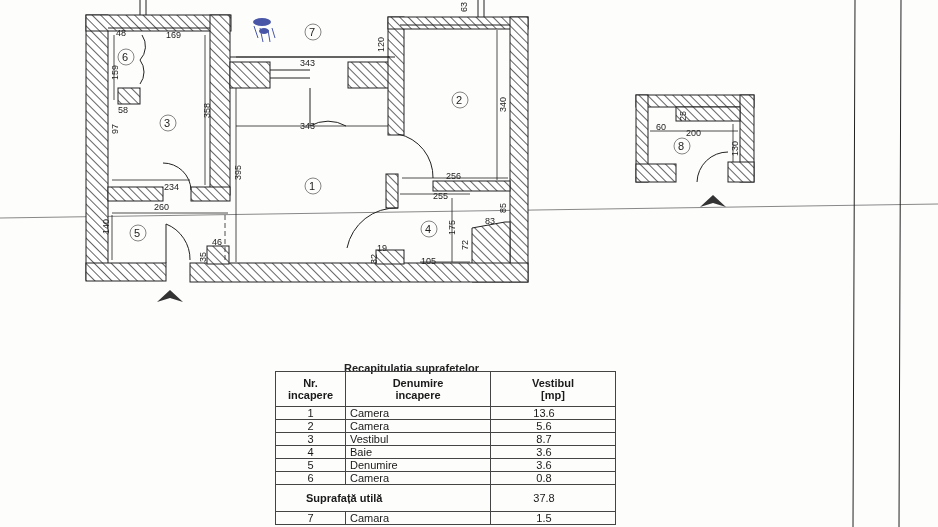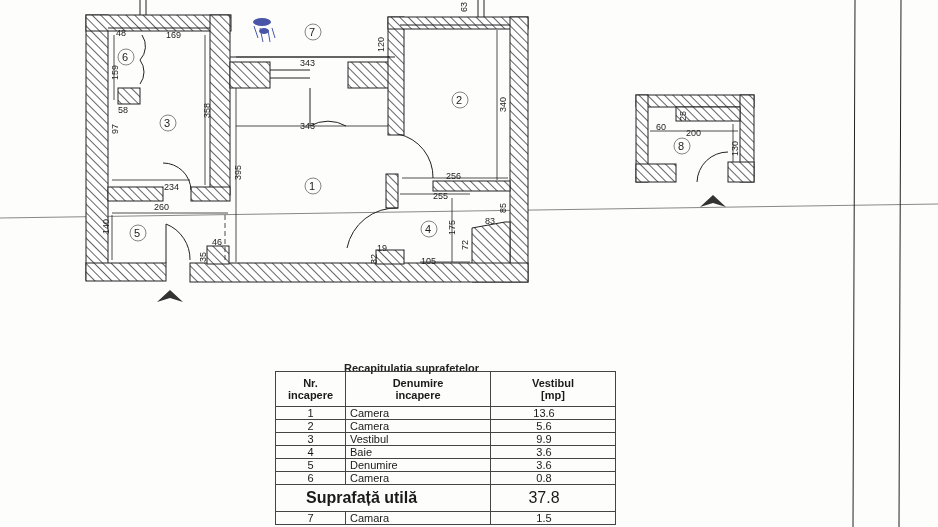--- a/index.html
+++ b/index.html
@@ -7,21 +7,21 @@
   #plan { position:absolute; left:0; top:0; }
   .dim { font-family:"Liberation Sans", sans-serif; font-size:9px; fill:#222; }
   .room-num { font-family:"Liberation Sans", sans-serif; font-size:11px; fill:#222; }
   .caption { position:absolute; left:344px; top:348px; font-weight:bold; font-size:11px; color:#222;margin-top:14px; }
   table.recap { position:absolute; left:275px; top:371px; border-collapse:collapse; font-size:11px; color:#1a1a1a; }
   table.recap td, table.recap th { border:1px solid #444; padding:0 4px; line-height:12px; }
   table.recap th { font-weight:bold; text-align:center; height:34px; }
   .c-nr { width:61px; text-align:center; }
   .c-name { width:136px; text-align:left; }
   .c-area { width:94px; text-align:center; padding-right:22px !important; }
-  tr.total td { height:26px; font-weight:bold; font-size:16px; }
+  tr.total td { height:26px; font-weight:bold; font-size:11px; }
   tr.total td.c-area { font-weight:normal; }
 </style>
 </head>
 <body>
 
 <svg id="plan" width="938" height="527" viewBox="0 0 938 527" xmlns="http://www.w3.org/2000/svg">
   <defs>
     <pattern id="hatch" patternUnits="userSpaceOnUse" width="6" height="6" patternTransform="rotate(-45)">
       <rect width="6" height="6" fill="#fff"></rect>
       <line x1="0" y1="0" x2="0" y2="6" stroke="#222" stroke-width="1.4"></line>
@@ -195,21 +195,21 @@
         <td class="c-area">13.6</td>
       </tr>
   <tr>
         <td class="c-nr">2</td>
         <td class="c-name">Camera</td>
         <td class="c-area">5.6</td>
       </tr>
   <tr>
         <td class="c-nr">3</td>
         <td class="c-name">Vestibul</td>
-        <td class="c-area">9.9</td>
+        <td class="c-area">8.7</td>
       </tr>
   <tr>
         <td class="c-nr">4</td>
         <td class="c-name">Baie</td>
         <td class="c-area">3.6</td>
       </tr>
   <tr>
         <td class="c-nr">5</td>
         <td class="c-name">Denumire</td>
         <td class="c-area">3.6</td>

